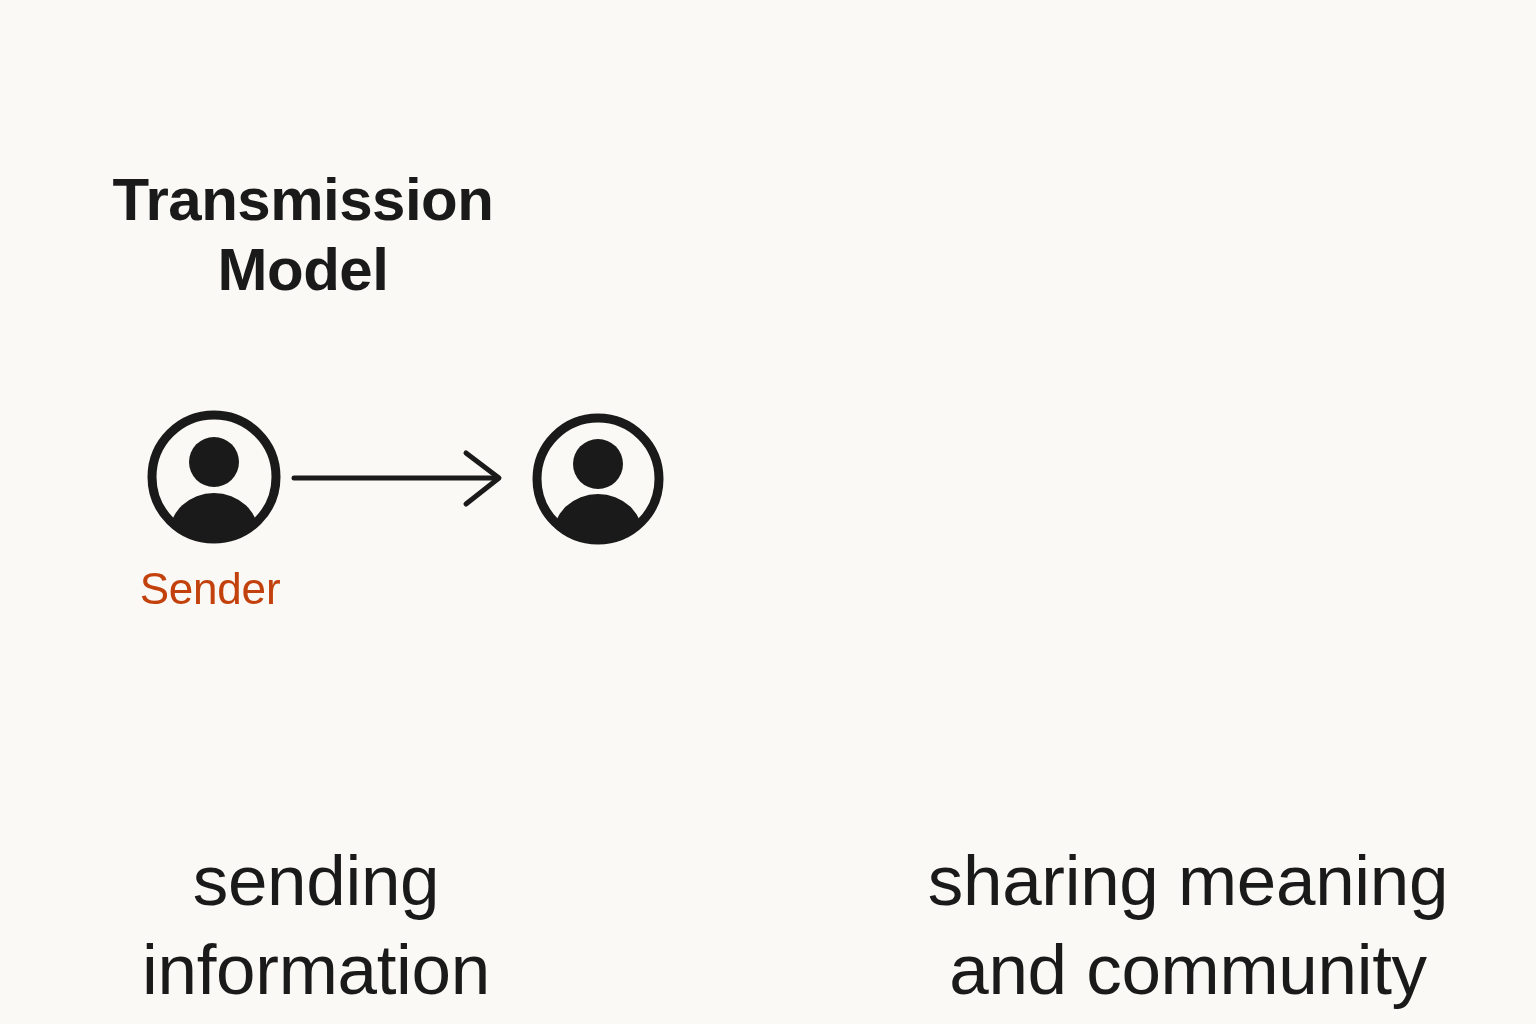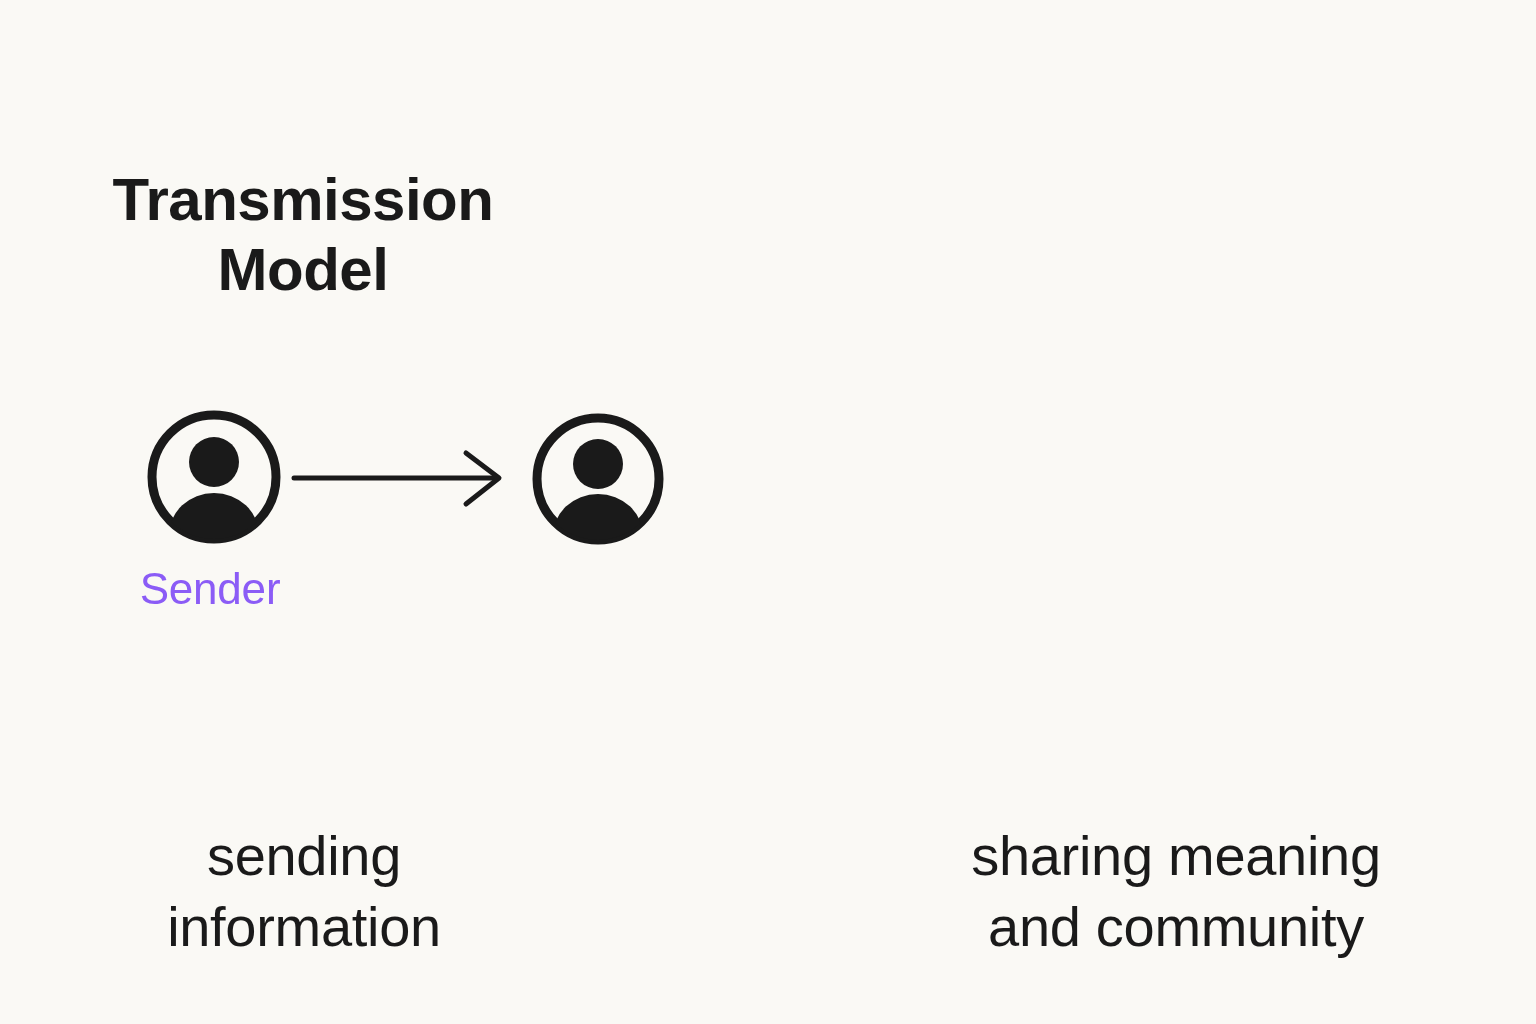--- a/index.html
+++ b/index.html
@@ -53,25 +53,25 @@
   #ritual-title {
     top: 96px;
     padding-left: 112px;
     padding-right: 96px;
     box-sizing: border-box;
   }
 
   
   .panel-caption {
     position: absolute;
-    left: 0;
+    left: 12px;
     width: 100%;
     text-align: center;
     font-weight: 400;
-    font-size: 56px;
+    font-size: 71px;
     line-height: 1.26;
     letter-spacing: -0.3px;
     color: #1A1A1A;
     white-space: pre-line;
   }
   #transmission-caption {
     top: 736px;
     padding-right: 160px;
     box-sizing: border-box;
   }
@@ -83,21 +83,21 @@
   }
 
   
   .node-label {
     position: absolute;
     text-align: center;
     font-weight: 400;
     font-size: 44px;
     line-height: 1;
     letter-spacing: -0.2px;
-    color: #8b5cf6;
+    color: #c2410c;
   }
   #label-sender   { left: 60px;  top: 538px; width: 300px; }
   #label-receiver { left: 448px; top: 538px; width: 300px; }
 
   
   .figure {
     position: absolute;
   }
   .figure svg { display: block; }
 

